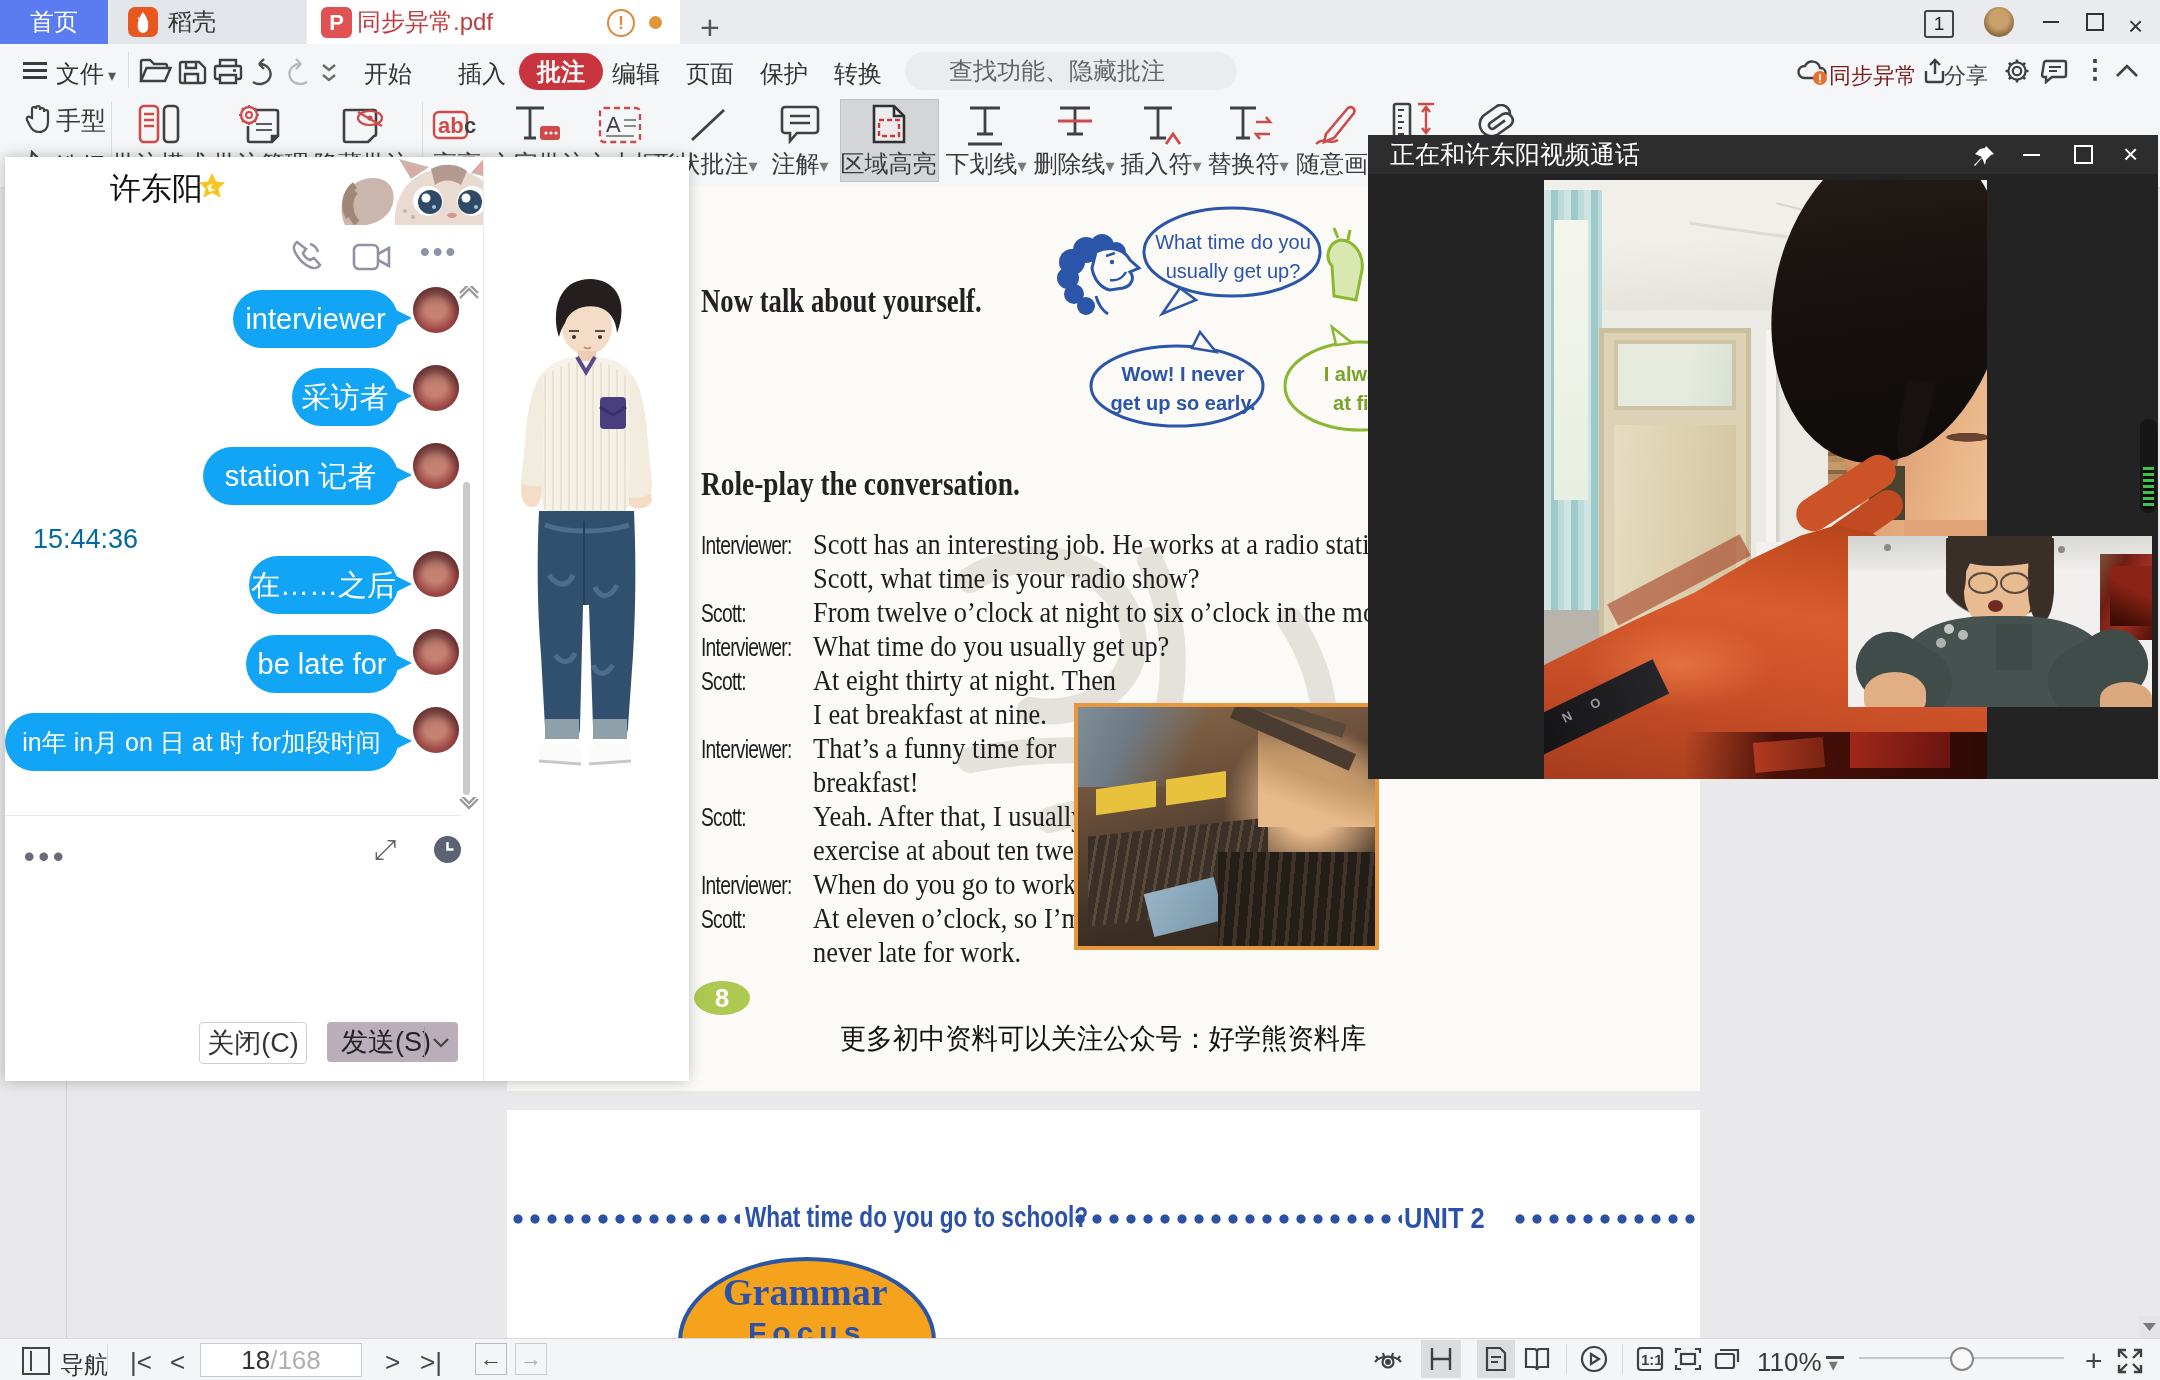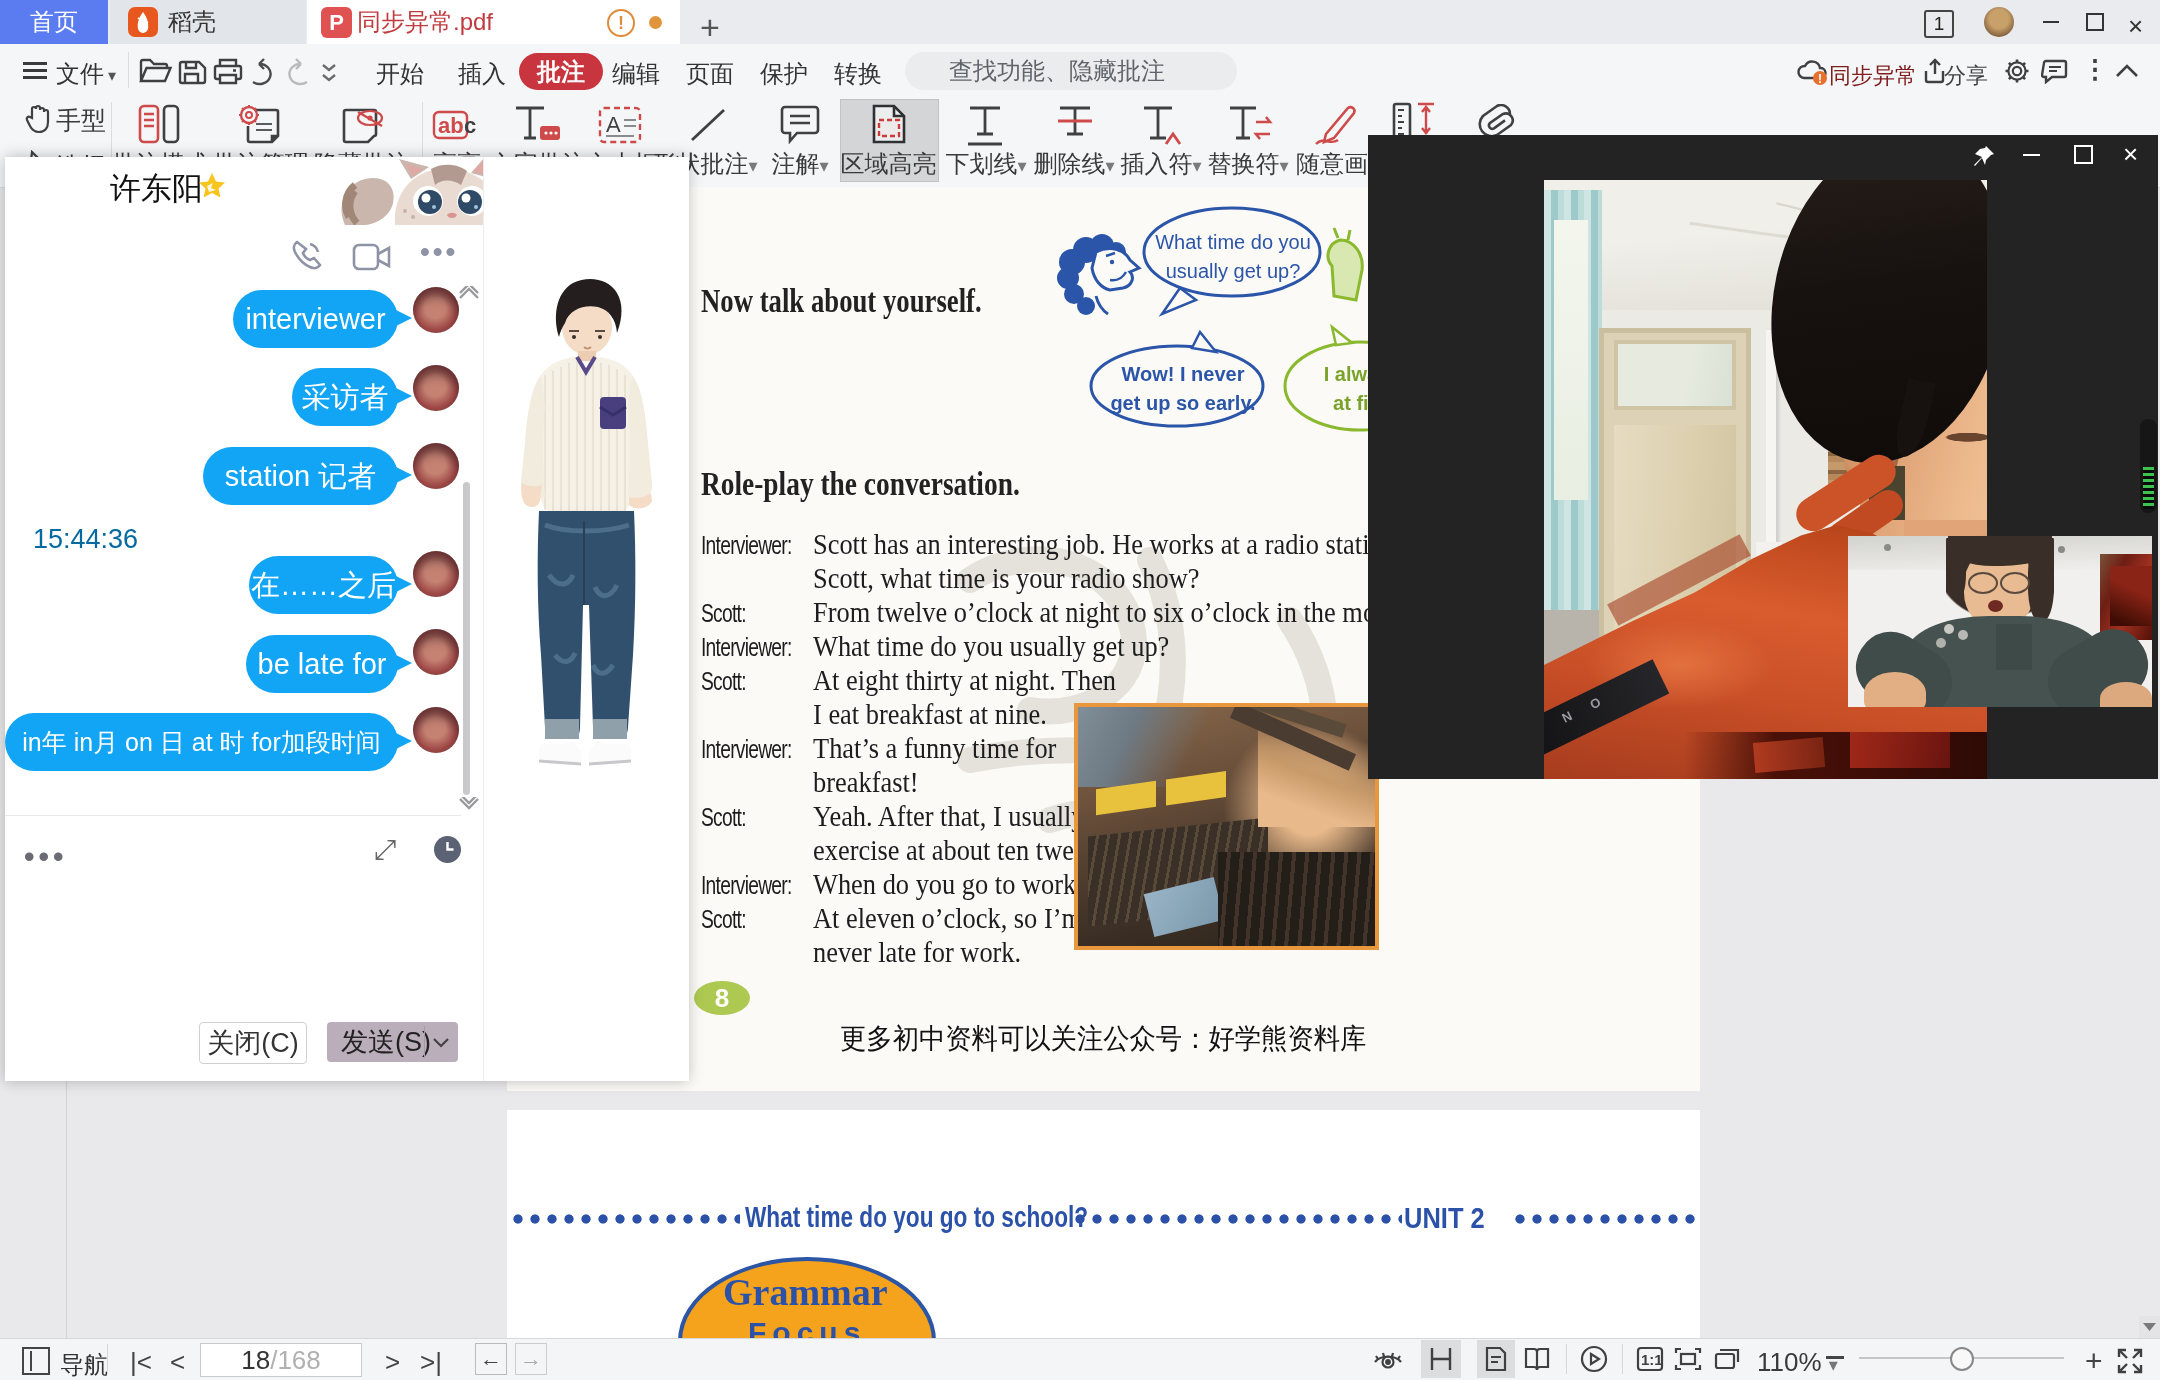--- a/index.html
+++ b/index.html
@@ -58,21 +58,21 @@
 <div class="abs" style="left:1984px;top:7px;width:30px;height:30px;border-radius:50%;background:radial-gradient(circle at 50% 40%,#c8a06a 0 40%,#7a5a3a 80%,#574433 100%)"></div>
 <div class="abs" style="left:2043px;top:21px;width:16px;height:2px;background:#333"></div>
 <div class="abs" style="left:2086px;top:13px;width:14px;height:14px;border:2px solid #333"></div>
 <div class="abs" style="left:2128px;top:11px;font-size:26px;color:#333">×</div>
 
 <div class="abs" id="toolbar"></div>
 <div class="abs" style="left:23px;top:62px;width:24px;height:3px;background:#3a3a3c;box-shadow:0 7px 0 #3a3a3c,0 14px 0 #3a3a3c"></div>
 <div class="abs menu" style="left:56px">文件</div>
 <div class="abs" style="left:108px;top:66px;font-size:16px;color:#555">▾</div>
 <div class="abs" style="left:128px;top:52px;width:1px;height:36px;background:#dcdde0"></div>
-<div class="abs menu" style="left:376px">开始</div>
+<div class="abs menu" style="left:364px">开始</div>
 <div class="abs menu" style="left:458px">插入</div>
 <div class="abs pill">批注</div>
 <div class="abs menu" style="left:612px">编辑</div>
 <div class="abs menu" style="left:686px">页面</div>
 <div class="abs menu" style="left:760px">保护</div>
 <div class="abs menu" style="left:834px">转换</div>
 <div class="abs" id="searchbox"><span style="margin-left:44px">查找功能、隐藏批注</span></div>
 
 <svg class="abs" style="left:138px;top:54px" width="220" height="34" viewBox="0 0 220 34" fill="none" stroke="#3f4043" stroke-width="2.4">
   <path d="M3 27 V8 a2 2 0 0 1 2-2 h7 l4 4 h11 a2 2 0 0 1 2 2 v3 M3 27 l5.5-13 h24 l-5.5 13 z"></path>
@@ -489,20 +489,21 @@
   <path d="M79 246 v84" stroke="#26405a" stroke-width="2"></path>
 
   <path d="M40 444 h34 v20 h-34 z M88 444 h34 v20 h-34 z" fill="#8fa0ab"></path>
 
   <path d="M36 468 c-4 10-2 18 4 20 l32 2 c6-2 6-10 2-16 l-6-8 c-10 4-22 4-32 2 z" fill="#fbfbfb"></path>
   <path d="M124 468 c4 10 2 18-4 20 l-32 2 c-6-2-6-10-2-16 l6-8 c10 4 22 4 32 2 z" fill="#fbfbfb"></path>
   <path d="M34 486 l42 3 M84 489 l42-3" stroke="#c8c8cc" stroke-width="3"></path>
 </svg>
 
 <div class="abs" id="videowin">
+  <div class="abs" id="vtitle"><span style="margin-left:22px">正在和许东阳视频通话</span></div>
   <svg class="abs" style="left:604px;top:9px" width="24" height="24" viewBox="0 0 24 24" fill="#fff">
       <path d="M14 2 L22 10 L19 11 L14 16 L13 21 L10 14 L3 22 L2 21 L10 13 L3 10 L8 5 L13 4 Z"></path>
     </svg>
   <div class="abs" style="left:655px;top:19px;width:17px;height:2px;background:#fff"></div>
   <div class="abs" style="left:706px;top:10px;width:15px;height:15px;border:2px solid #fff"></div>
   <div class="abs" style="left:755px;top:4px;font-size:26px;color:#fff">×</div>
 
   <div class="abs" style="left:176px;top:45px;width:443px;height:599px;background:#eceae5;overflow:hidden">
     <div class="abs" style="left:0;top:0;width:443px;height:130px;background:linear-gradient(175deg,#f1efe9 40%,#e3e1da 90%)"></div>
     <div class="abs" style="left:150px;top:-20px;width:400px;height:90px;border-bottom:3px solid #dedbd2;transform:rotate(8deg)"></div>

